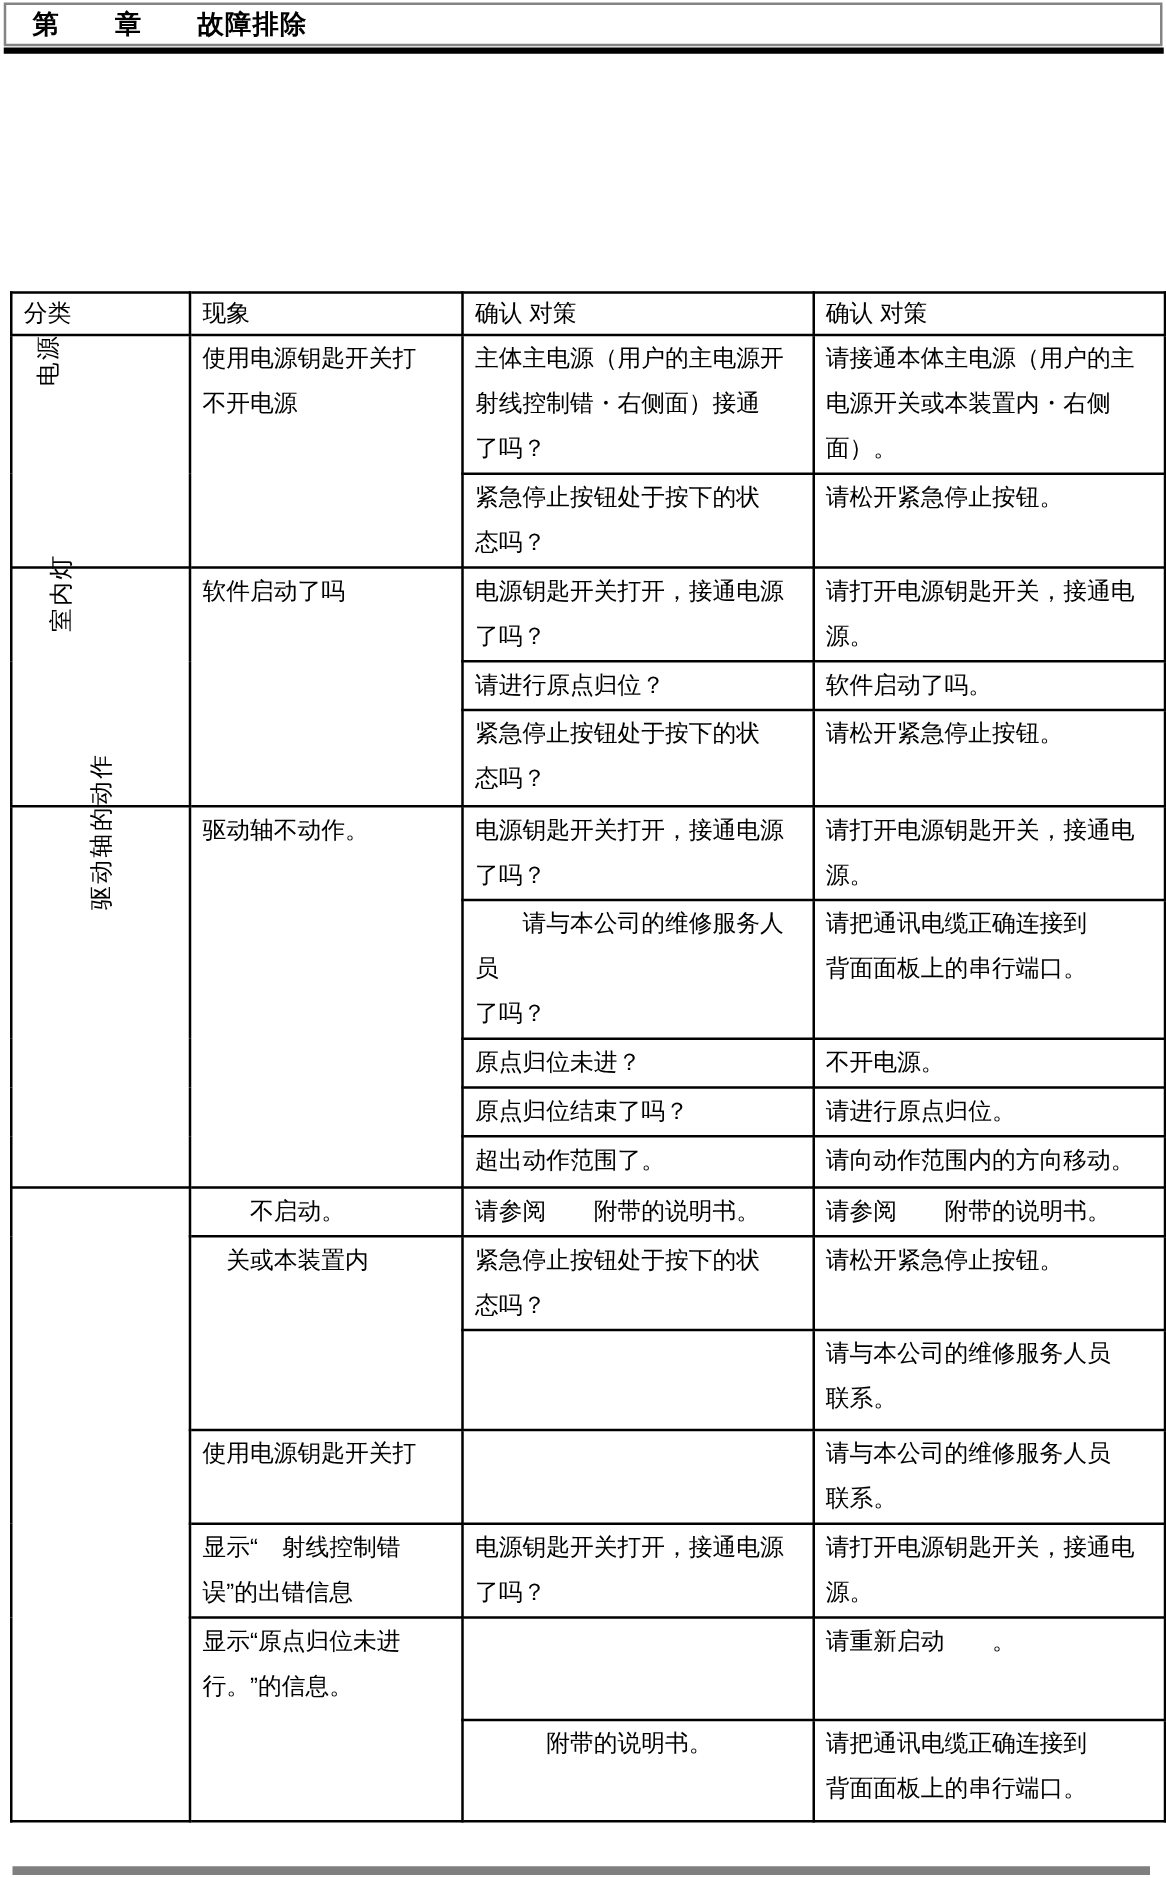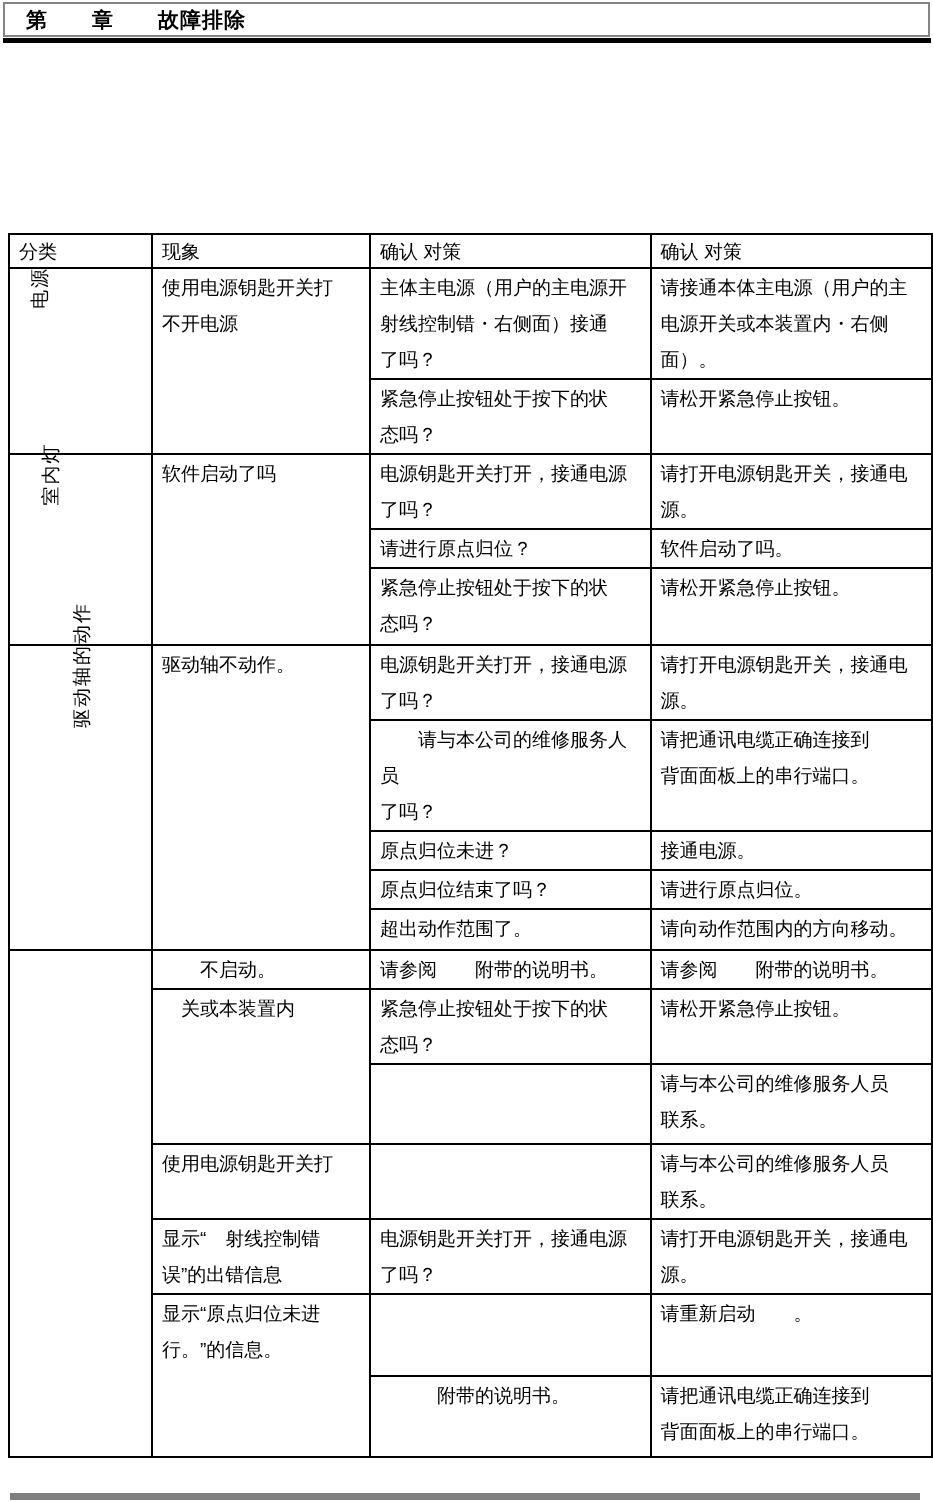--- a/index.html
+++ b/index.html
@@ -116,21 +116,21 @@
 源。</td>
     </tr>
     <tr style="height:74px">
       <td>　　请与本公司的维修服务人员
 了吗？</td>
       <td>请把通讯电缆正确连接到
 背面面板上的串行端口。</td>
     </tr>
     <tr style="height:37px">
       <td>原点归位未进？</td>
-      <td>接通电源。</td>
+      <td>不开电源。</td>
     </tr>
     <tr style="height:37px">
       <td>原点归位结束了吗？</td>
       <td>请进行原点归位。</td>
     </tr>
     <tr style="height:41px">
       <td>超出动作范围了。</td>
       <td>请向动作范围内的方向移动。</td>
     </tr>
 

